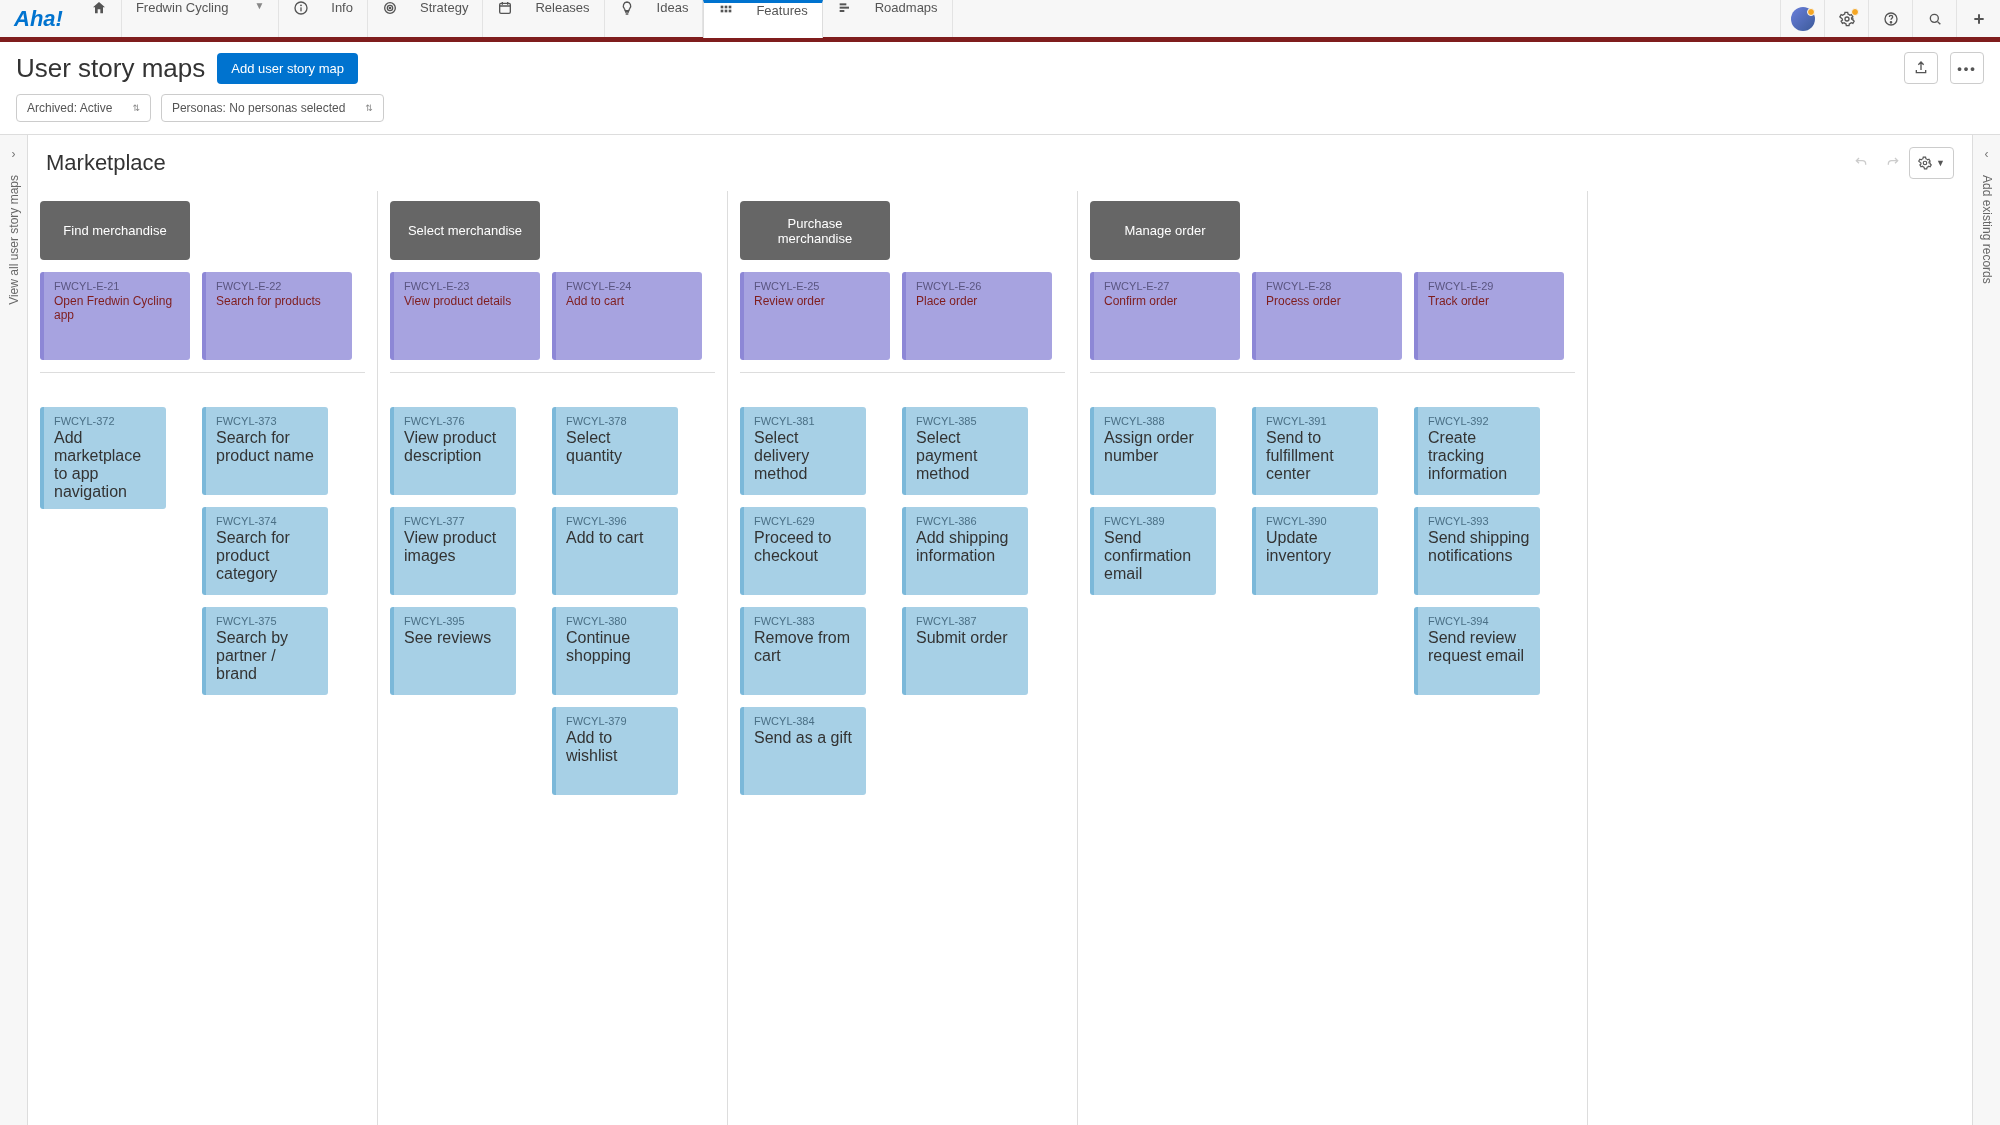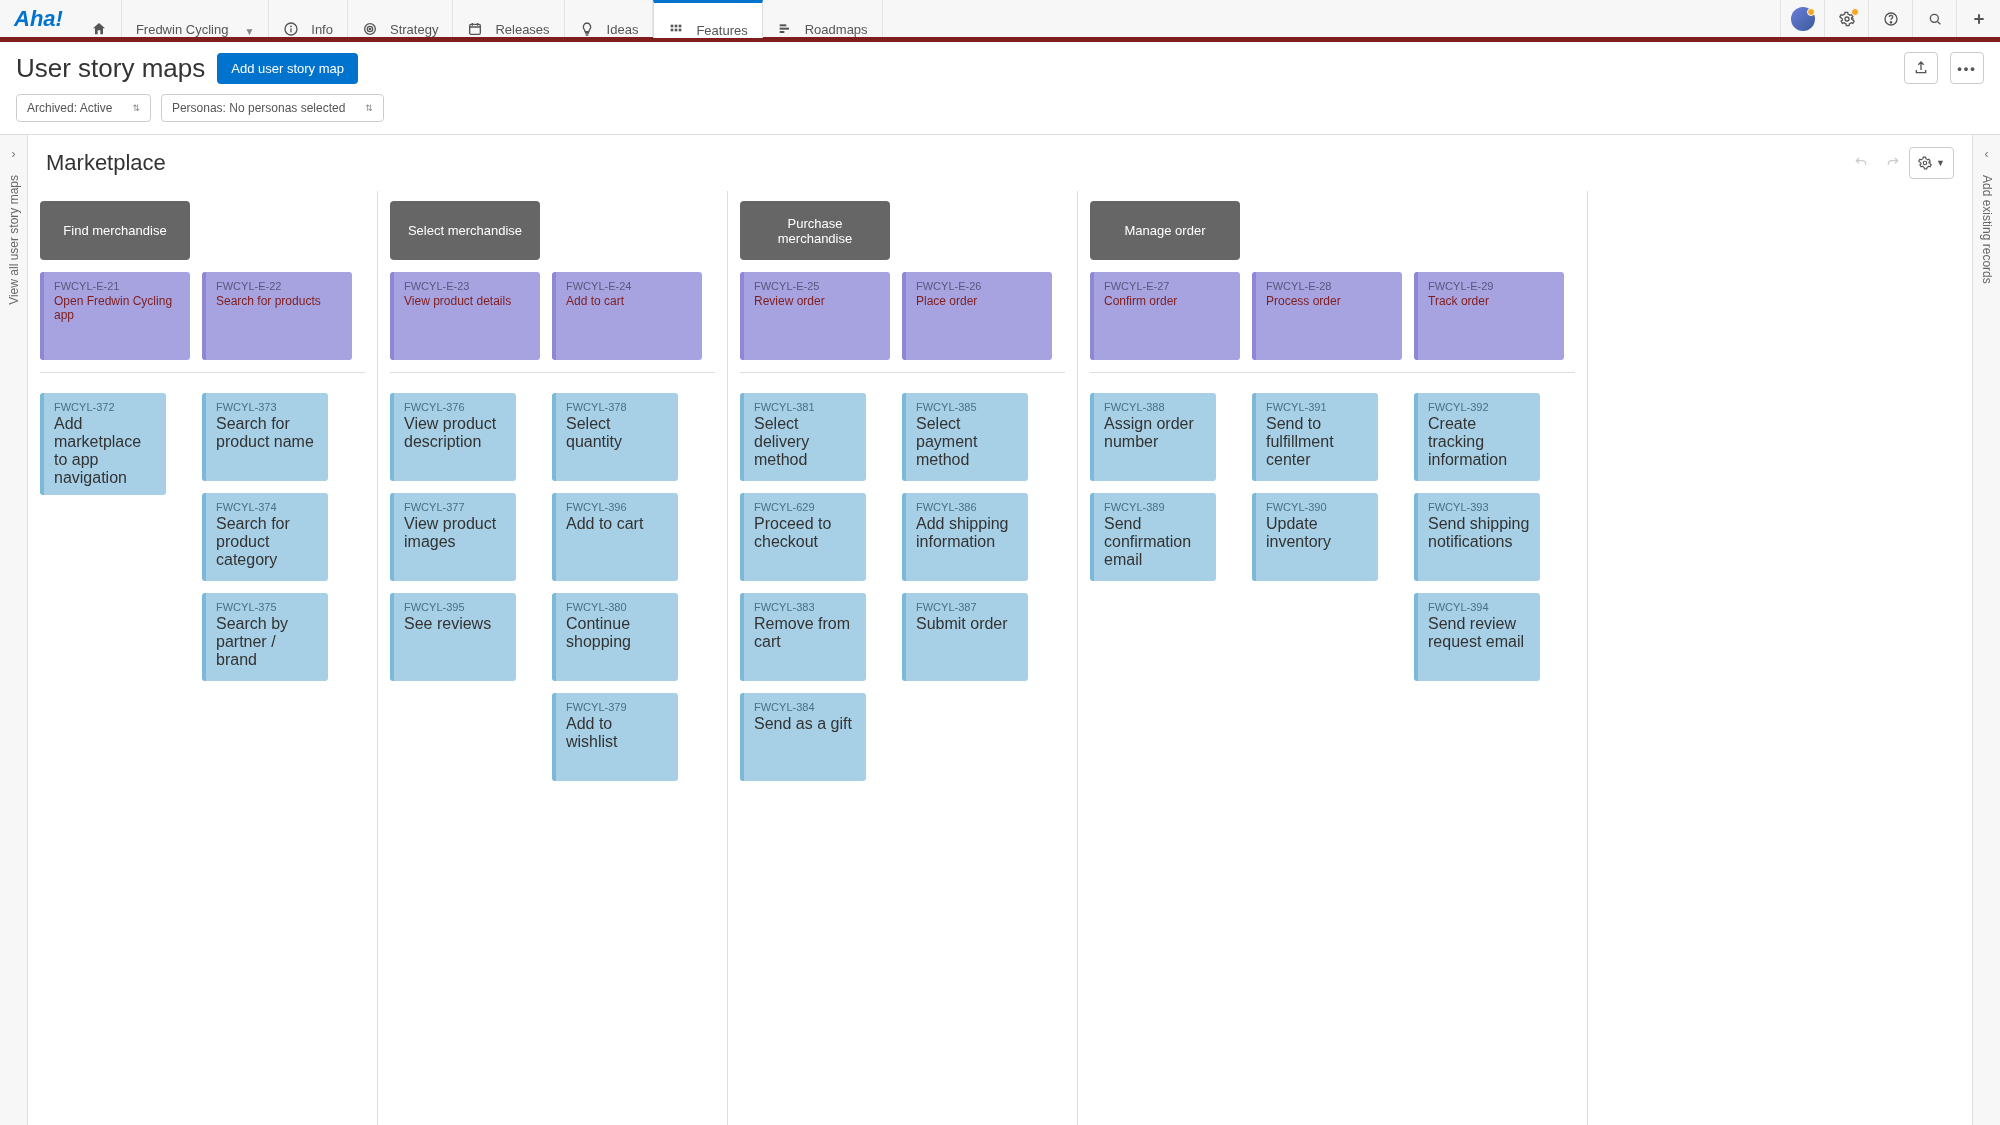--- a/index.html
+++ b/index.html
@@ -1,21 +1,21 @@
 <!DOCTYPE html>
 <html><head>
 <meta charset="utf-8">
 <style>
 * { box-sizing: border-box; margin: 0; padding: 0; font-family: -apple-system, BlinkMacSystemFont, "Segoe UI", Helvetica, Arial, sans-serif; }
 body { background: #fff; color: #333; font-size: 13px; overflow: hidden; }
 
 
 .topnav { height: 42px; display: flex; align-items: stretch; background: #f7f7f7; border-bottom: 5px solid #7f1d1d; }
 .topnav .logo { display: flex; align-items: center; padding: 0 14px; font-weight: 700; font-size: 22px; color: #0073cf; font-style: italic; }
-.topnav .nav-btn { display: flex; align-items: flex-end; padding: 0 14px; border-right: 1px solid #e3e3e3; cursor: pointer; color: #555; gap: 12px; }
+.topnav .nav-btn { display: flex; align-items: flex-start; padding: 0 14px; border-right: 1px solid #e3e3e3; cursor: pointer; color: #555; gap: 22px; }
 .topnav .nav-btn.active { background: #fff; border-top: 3px solid #0073cf; border-right: 1px solid #ddd; border-left: 1px solid #ddd; margin-bottom: -1px; }
 .topnav .nav-btn .caret { font-size: 10px; color: #888; margin-left: 4px; }
 .topnav .spacer { flex: 1; }
 .topnav .icon-btn { display: flex; align-items: center; justify-content: center; width: 44px; border-left: 1px solid #e3e3e3; cursor: pointer; color: #555; position: relative; }
 .avatar { width: 24px; height: 24px; border-radius: 50%; background: linear-gradient(135deg,#6a7fdb,#3c5a99); }
 .dot { position: absolute; top: 8px; right: 9px; width: 8px; height: 8px; border-radius: 50%; background: #f5a623; border: 1px solid #f7f7f7; }
 
 
 .page-header { padding: 10px 16px; display: flex; align-items: center; gap: 12px; }
 .page-header h1 { font-size: 26px; font-weight: 400; color: #333; }
@@ -40,21 +40,21 @@
 .board-title-row h2 { font-size: 22px; font-weight: 400; }
 .board-title-row .spacer { flex: 1; }
 .board-tool { color: #999; padding: 4px 8px; cursor: pointer; font-size: 14px; }
 
 .columns { flex: 1; display: flex; overflow: auto; }
 .column { border-right: 1px solid #ddd; padding: 10px 12px; min-width: 350px; }
 .column.wide { min-width: 358px; }
 
 .col-goal { background: #666; color: #fff; border-radius: 4px; padding: 14px 12px; font-size: 13px; width: 150px; height: 59px; display: flex; align-items: center; justify-content: center; text-align: center; margin-bottom: 12px; cursor: pointer; }
 
-.row-epics { display: flex; gap: 12px; padding-bottom: 12px; border-bottom: 1px solid #ddd; margin-bottom: 20px; }
+.row-epics { display: flex; gap: 12px; padding-bottom: 12px; border-bottom: 1px solid #ddd; margin-bottom: 34px; }
 .epic-card { background: #a7a3e0; border-left: 4px solid #8d87d6; border-radius: 3px; width: 150px; height: 88px; padding: 8px 10px; cursor: pointer; }
 .epic-card .id { font-size: 11px; color: #5a5580; }
 .epic-card .title { font-size: 12px; color: #7f1d1d; margin-top: 2px; }
 
 .story-cols { display: flex; gap: 12px; }
 .story-col { width: 150px; display: flex; flex-direction: column; gap: 12px; }
 .story-card { background: #a7d0e6; border-left: 4px solid #7bb8d9; border-radius: 3px; width: 126px; min-height: 88px; padding: 8px 10px; cursor: pointer; }
 .story-card .id { font-size: 11px; color: #4a6f85; }
 .story-card .title { font-size: 16px; color: #333; margin-top: 2px; }
 

